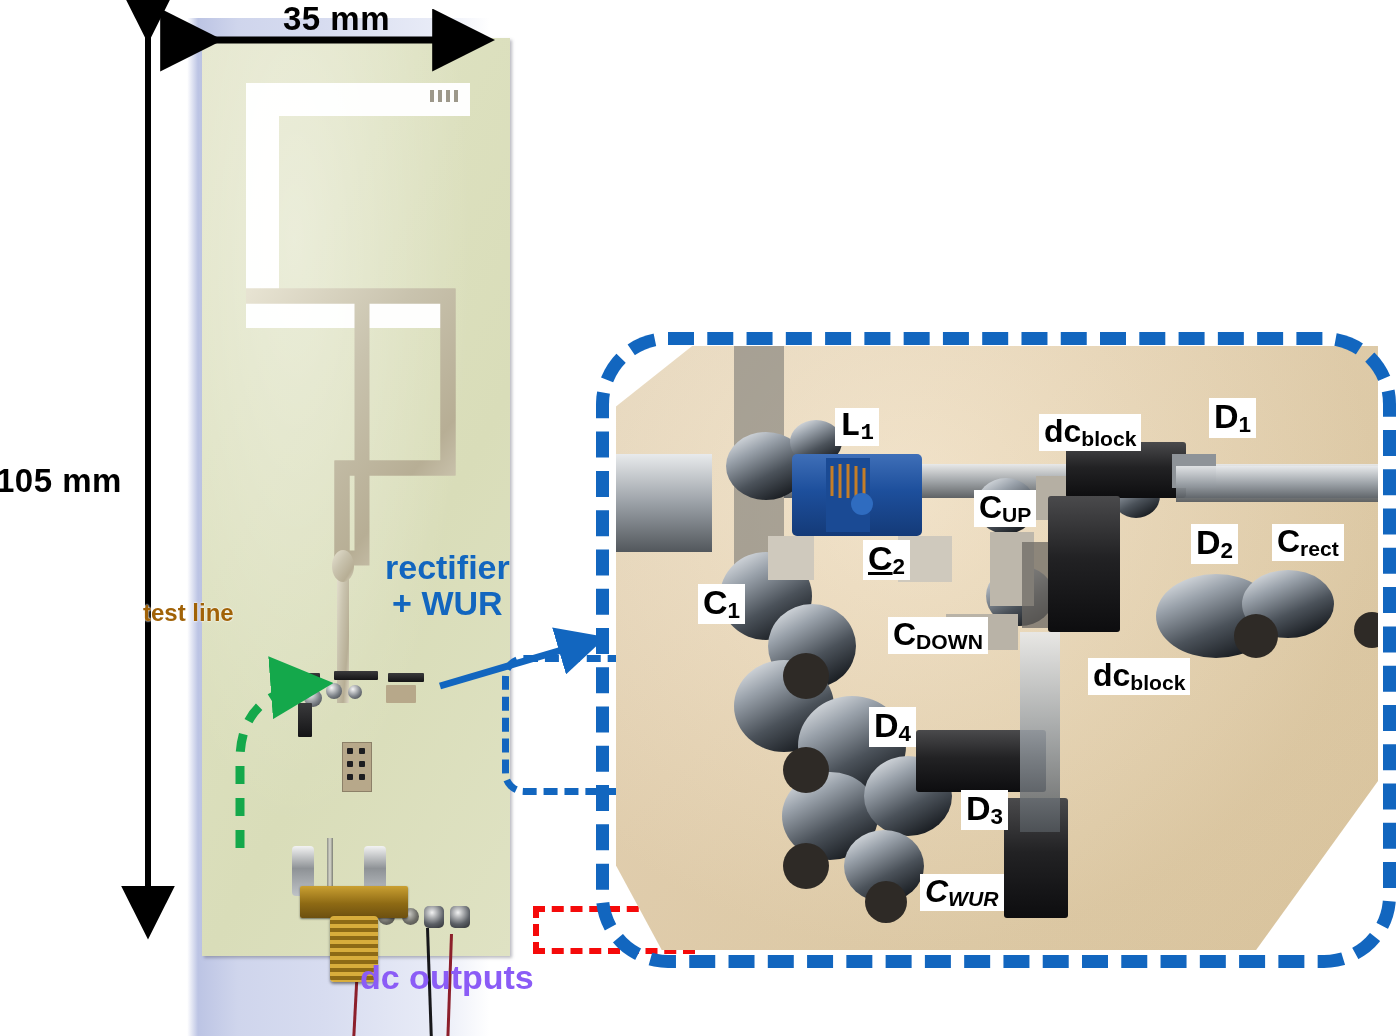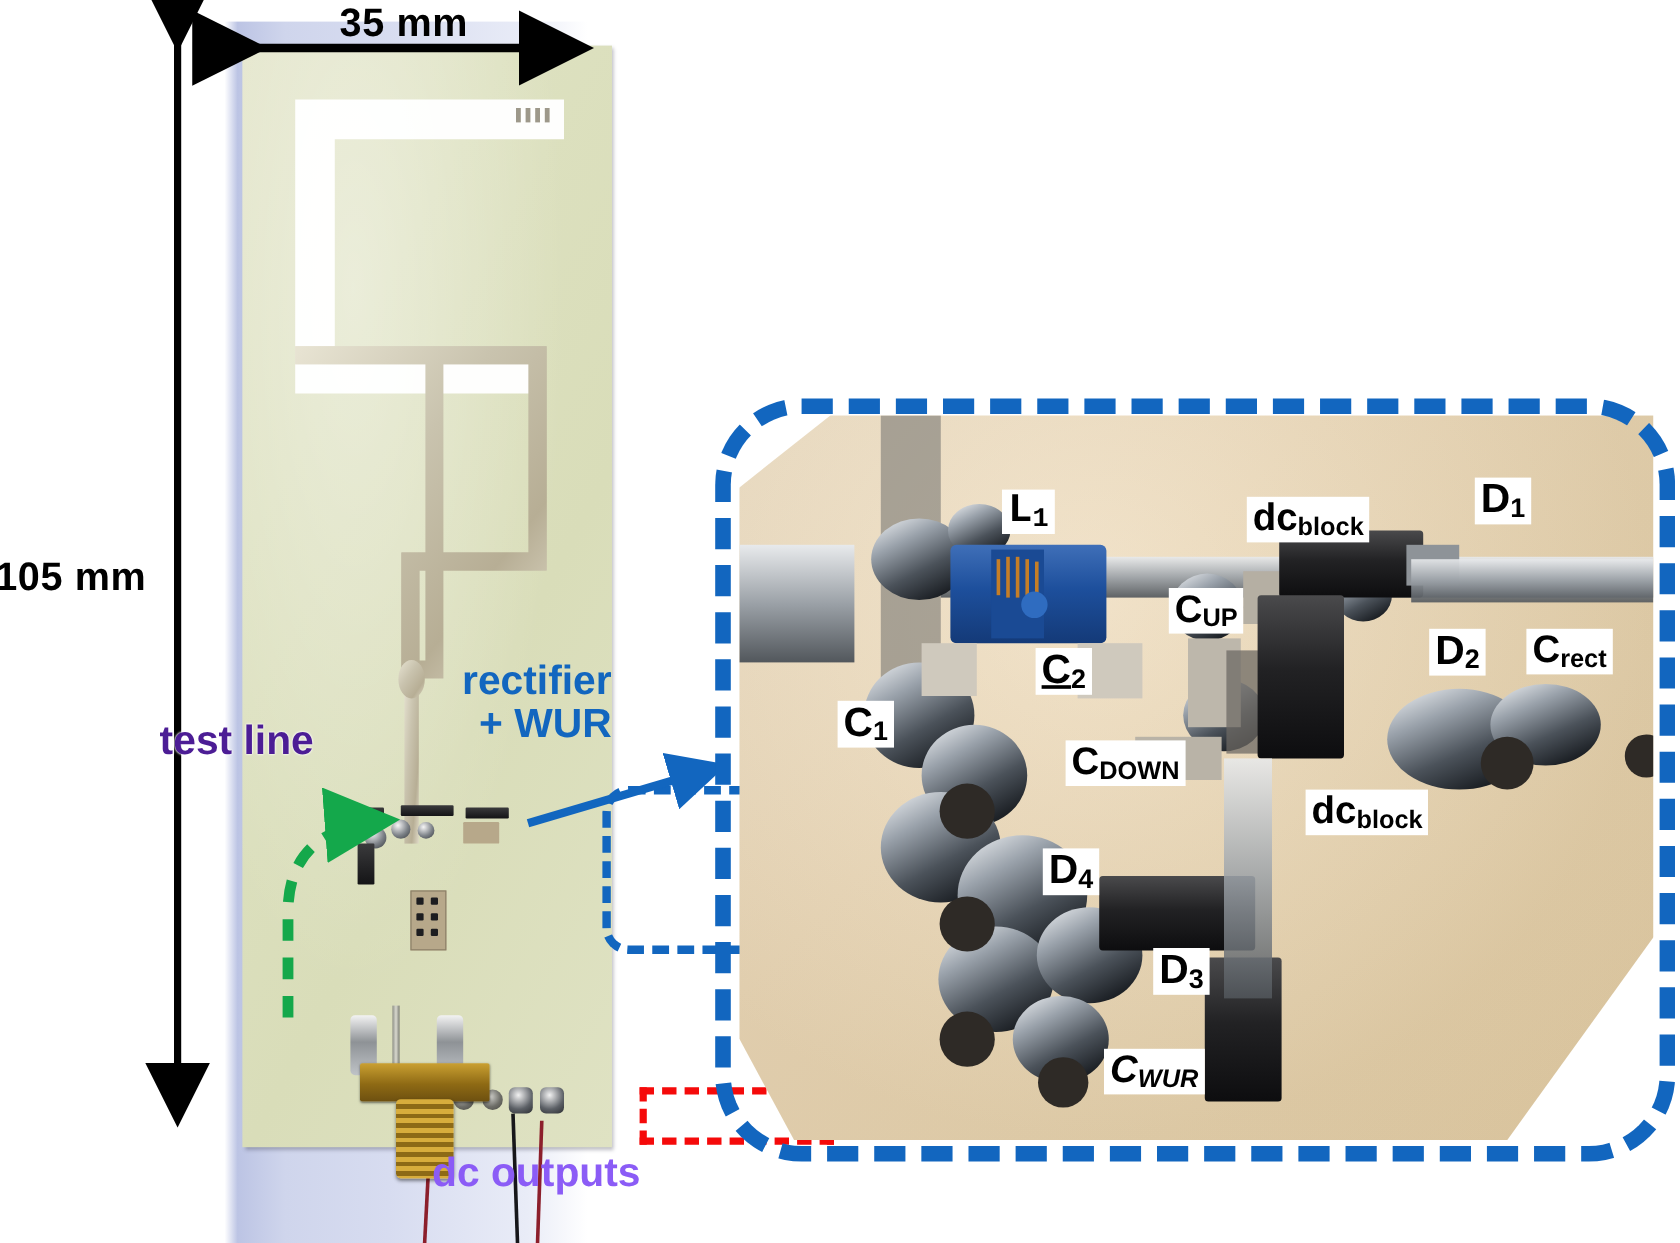--- a/index.html
+++ b/index.html
@@ -63,21 +63,21 @@
 
   
   #dim-svg{position:absolute;left:0;top:0;pointer-events:none;}
   .dim-label{position:absolute;font-weight:bold;color:#000;letter-spacing:.5px;
              white-space:nowrap;}
   #w-label{left:283px;top:0px;font-size:33px;}
   #h-label{left:-4px;top:462px;font-size:33px;}
 
   
   .ann{position:absolute;font-weight:bold;white-space:nowrap;line-height:1.05;}
-  #ann-test-line{left:133px;top:600px;color:#4c1d95;font-size:34px;
+  #ann-test-line{left:143px;top:600px;color:#a16207;font-size:24px;
                  text-shadow:0 0 2px #fff,0 0 2px #fff;}
   #ann-rect{left:385px;top:550px;color:#1266bf;font-size:34px;text-align:center;}
   #ann-dc{left:360px;top:960px;color:#8b5cf6;font-size:34px;}
 
   
   #inset{position:absolute;left:596px;top:332px;width:800px;height:636px;}
   .inset-photo{position:absolute;left:20px;top:14px;width:762px;height:604px;
      background:
        linear-gradient(135deg,#efdfc3 0%,#ecd8b6 35%,#e8d3ad 70%,#e4cda4 100%);
      clip-path:polygon(10% 0%,100% 0%,100% 72%,84% 100%,6% 100%,0% 86%,0% 10%);}
@@ -212,21 +212,21 @@
 
   <line x1="148" y1="34" x2="148" y2="930" stroke="#000" stroke-width="6" marker-start="url(#ahb)" marker-end="url(#ah)"></line>
 </svg>
 <div class="dim-label" id="w-label">35 mm</div>
 <div class="dim-label" id="h-label">105 mm</div>
 
 <div class="ann" id="ann-test-line">test line</div>
 
 <div class="ann" id="ann-rect">
   <div>rectifier</div>
-  <div style="text-align:right">+ WUR</div>
+  <div style="text-align:center">+ WUR</div>
 </div>
 
 <div class="ann" id="ann-dc">dc outputs</div>
 
 <svg id="arrow-svg" width="1400" height="1036">
   <defs>
     <marker id="gh" markerWidth="7" markerHeight="7" refX="5.5" refY="3.5" orient="auto">
       <path d="M0,0 L7,3.5 L0,7 z" fill="#14a84b"></path>
     </marker>
     <marker id="bh" markerWidth="7" markerHeight="7" refX="5.5" refY="3.5" orient="auto">
@@ -323,21 +323,21 @@
     <circle cx="756" cy="284" r="18" fill="#2e2a26"></circle>
 
     <rect x="560" y="120" width="202" height="36" fill="url(#cop2)" opacity=".9"></rect>
   </svg>
 
   <div id="inset-frame"></div>
 
   <div id="chip-host">
       <div class="chip" style="left: 239px; top: 76px; font-size: 34px; font-family: Liberation Mono, monospace;"><span>L</span><span class="sub">1</span></div>
       <div class="chip" style="left: 443px; top: 82px; font-size: 32px;"><span>dc</span><span class="sub">block</span></div>
-      <div class="chip" style="left: 633px; top: 66px; font-size: 34px;"><span>D</span><span class="sub">1</span></div>
+      <div class="chip" style="left: 613px; top: 66px; font-size: 34px;"><span>D</span><span class="sub">1</span></div>
       <div class="chip" style="left: 378px; top: 158px; font-size: 32px;"><span>C</span><span class="sub">UP</span></div>
       <div class="chip" style="left: 595px; top: 192px; font-size: 34px;"><span>D</span><span class="sub">2</span></div>
       <div class="chip" style="left: 676px; top: 192px; font-size: 32px;"><span>C</span><span class="sub">rect</span></div>
       <div class="chip" style="left: 102px; top: 208px; font-size: 34px; margin-top: 44px;"><span>C</span><span class="sub">1</span></div>
       <div class="chip" style="left: 267px; top: 208px; font-size: 34px; text-decoration: underline;"><span>C</span><span class="sub">2</span></div>
       <div class="chip" style="left: 292px; top: 285px; font-size: 32px;"><span>C</span><span class="sub">DOWN</span></div>
       <div class="chip" style="left: 492px; top: 326px; font-size: 32px;"><span>dc</span><span class="sub">block</span></div>
       <div class="chip" style="left: 273px; top: 375px; font-size: 34px;"><span>D</span><span class="sub">4</span></div>
       <div class="chip" style="left: 365px; top: 458px; font-size: 34px;"><span>D</span><span class="sub">3</span></div>
       <div class="chip" style="left: 324px; top: 542px; font-size: 32px; font-style: italic;"><span>C</span><span class="sub">WUR</span></div>

